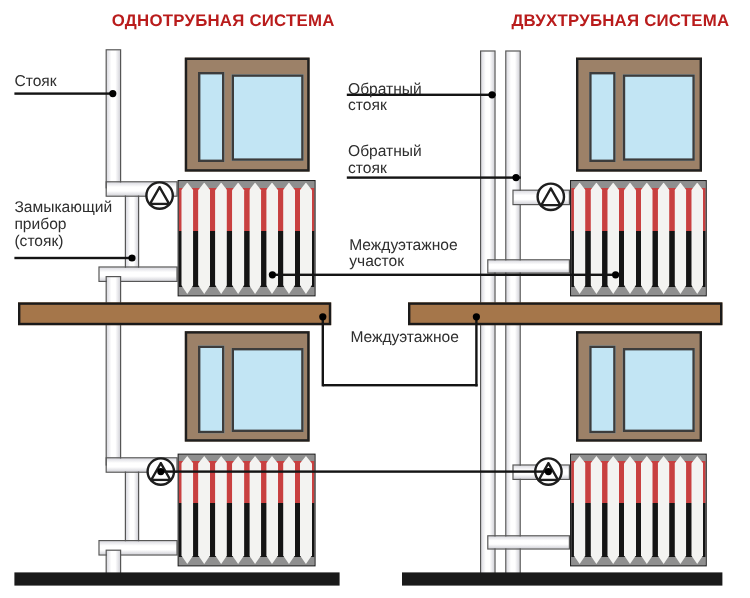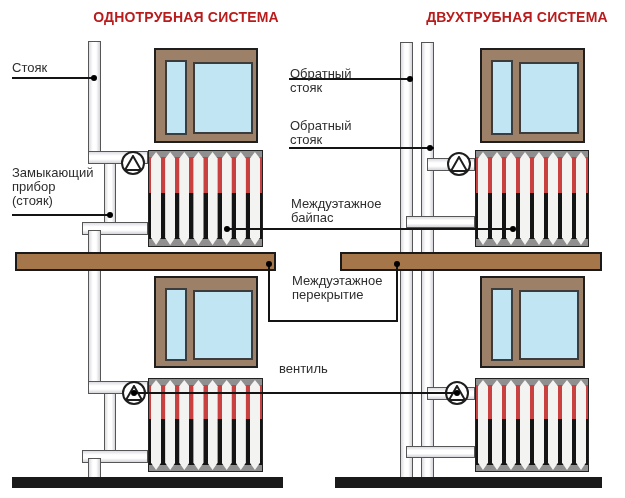--- a/index.html
+++ b/index.html
@@ -181,25 +181,23 @@
     <span style="display:block">стояк</span>
   </div>
 
   <div class="lbl" style="left:290px;top:119px;">
     <span style="display:block">Обратный</span>
     <span style="display:block">стояк</span>
   </div>
 
   <div class="lbl" style="left:291px;top:197px;">
     <span style="display:block">Междуэтажное</span>
-    <span style="display:block">байпас</span>
+    <span style="display:block">участок</span>
   </div>
 
   <div class="lbl" style="left:292px;top:274px;">
     <span style="display:block">Междуэтажное</span>
-    <span style="display:block">перекрытие</span>
   </div>
 
   <div class="lbl" style="left:279px;top:362px;">
-    <span style="display:block">вентиль</span>
   </div>
 
 </div>
 
 </body></html>

